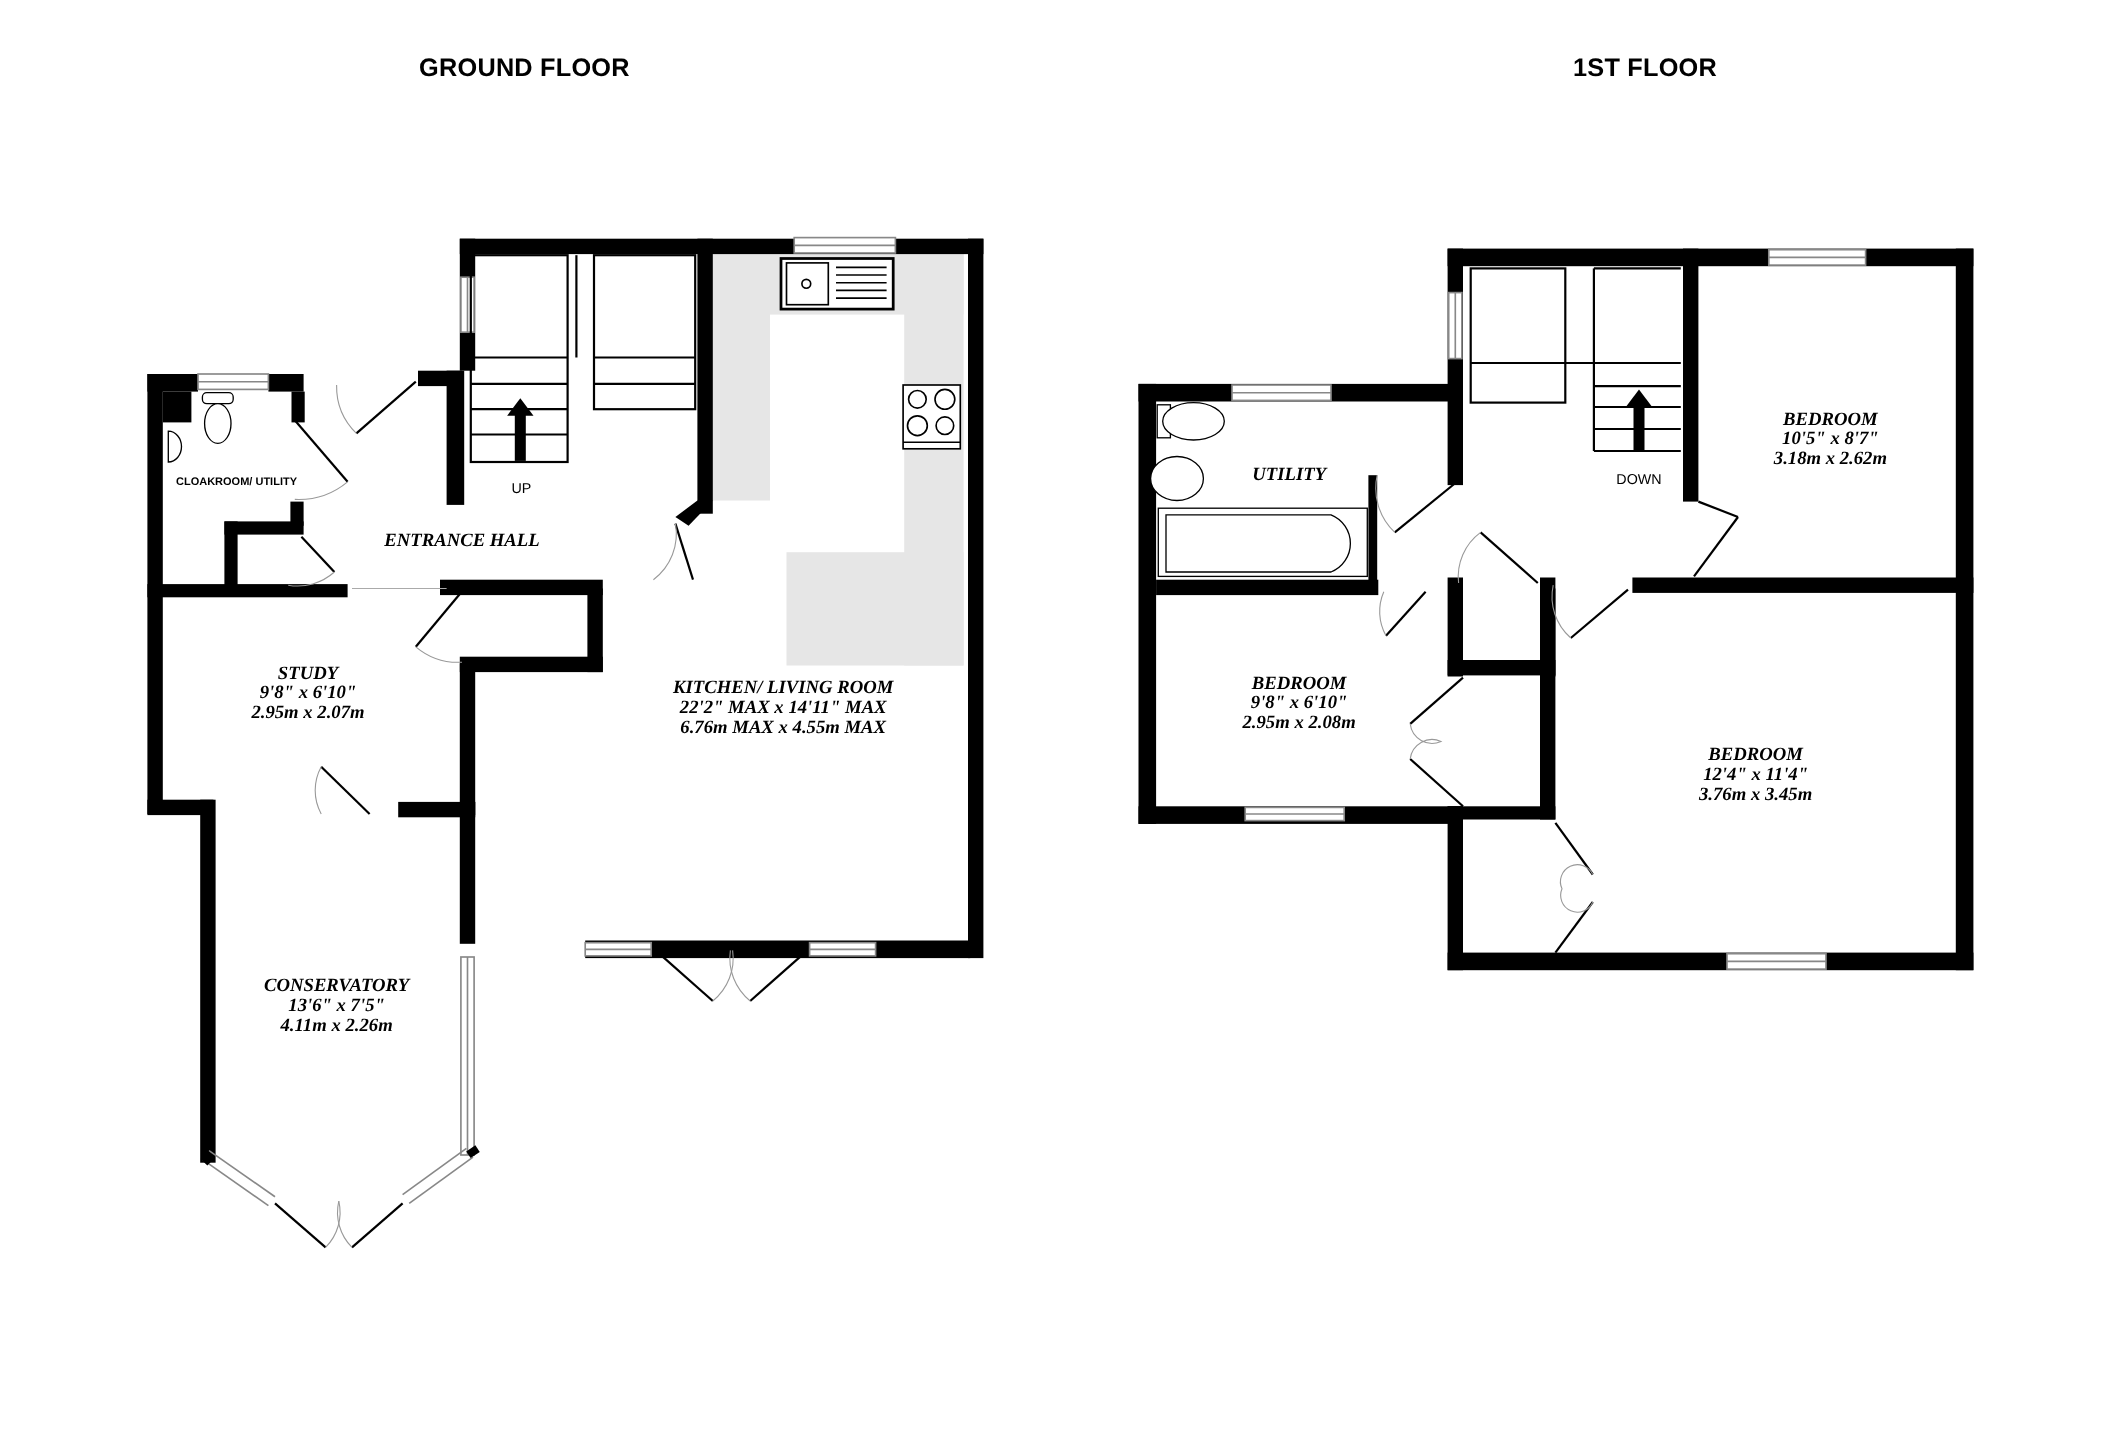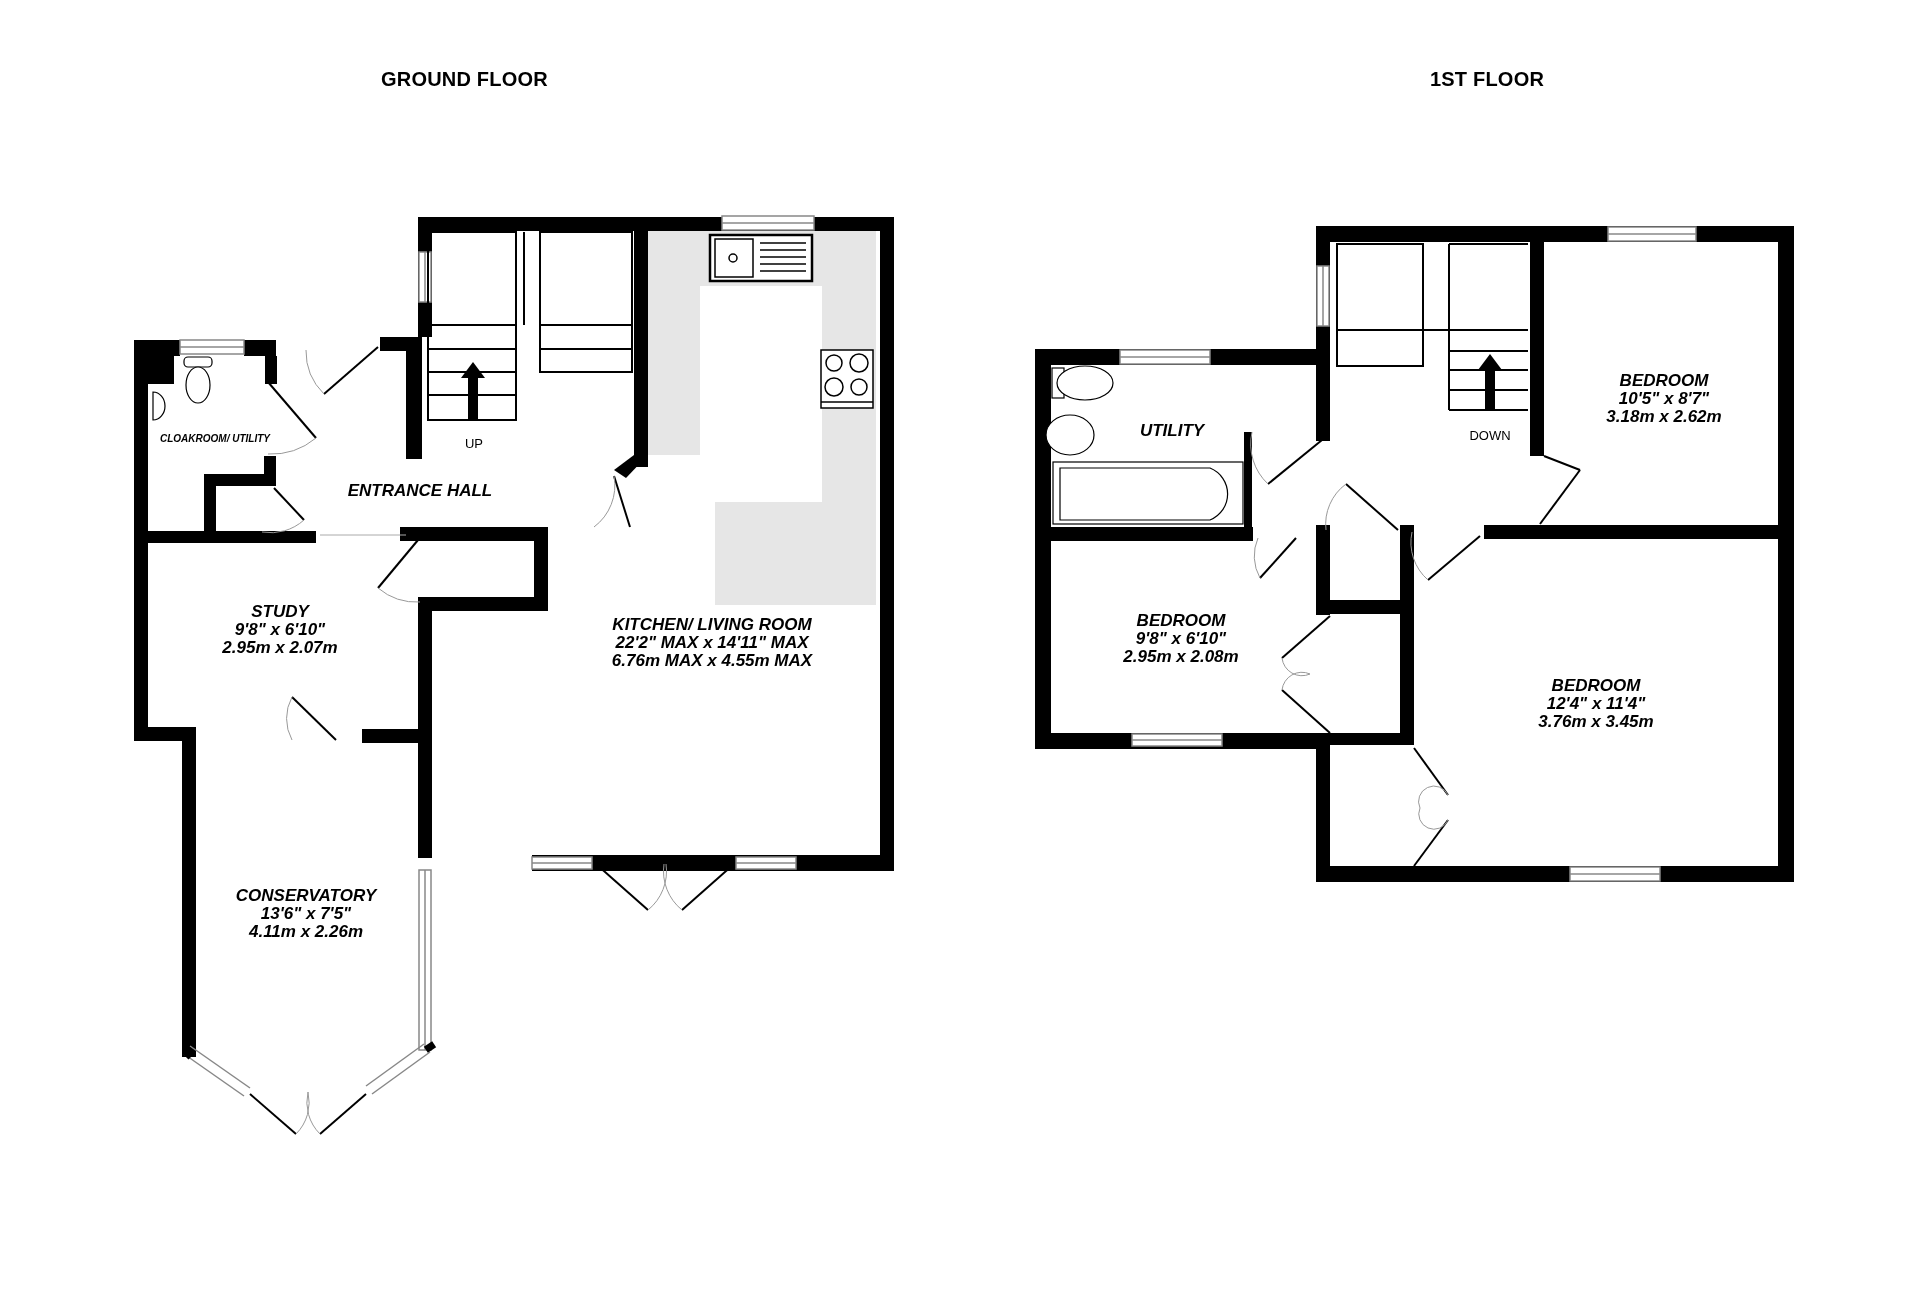--- a/index.html
+++ b/index.html
@@ -1,24 +1,24 @@
 <!DOCTYPE html>
 <html><head>
   <meta charset="utf-8">
   <style>
     html, body { margin: 0; padding: 0; background: #ffffff; }
     body { width: 1920px; height: 1303px; position: relative; overflow: hidden;
            font-family: "Liberation Sans", "DejaVu Sans", sans-serif; color: #000; }
-    .floor-title { position: absolute; font-weight: bold; font-size: 20px; letter-spacing: 0.2px; margin-top: 20px; }
+    .floor-title { position: absolute; font-weight: bold; font-size: 23px; letter-spacing: 0.2px; }
     svg.plan { position: absolute; left: 0; top: 0; }
     .room-label { position: absolute; font-weight: bold; font-style: italic; text-align: center;
-                  font-size: 17px; line-height: 18px; white-space: nowrap; transform: translateX(-50%); }
+                  font-size: 17px; line-height: 18px; white-space: nowrap; transform: translateX(-50%); font-family: Liberation Serif, serif; }
     .room-label .name { display: block; }
     .room-label .dim { display: block; }
-    .small-label { position: absolute; font-weight: bold; font-style: italic; font-size: 10px;
+    .small-label { position: absolute; font-weight: bold; font-size: 10px;
                    white-space: nowrap; transform: translateX(-50%); }
     .stair-label { position: absolute; font-size: 13px; white-space: nowrap; transform: translateX(-50%); }
     .footer { position: absolute; left: 0; width: 100%; top: 1220px; text-align: center;
               font-size: 13px; line-height: 16px; }
     .footer div { padding-left: 75px; }
   </style>
 </head>
 <body>
 
 <div class="floor-title" style="left:381px; top:48px;">GROUND FLOOR</div>

